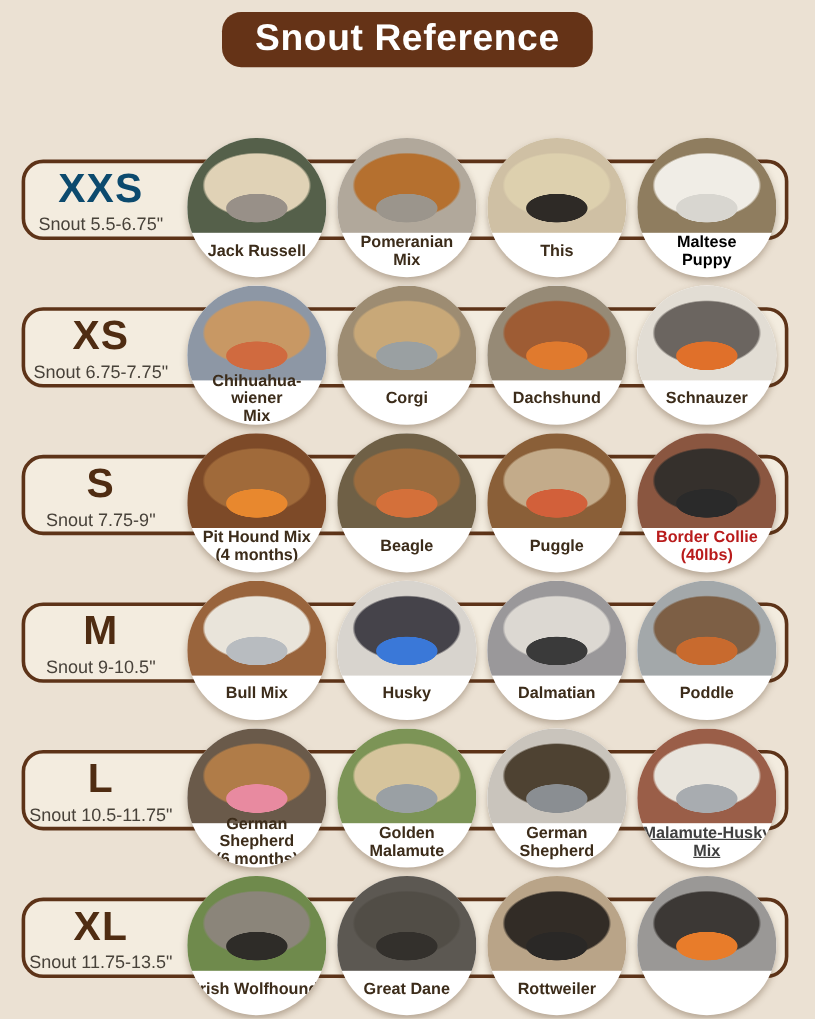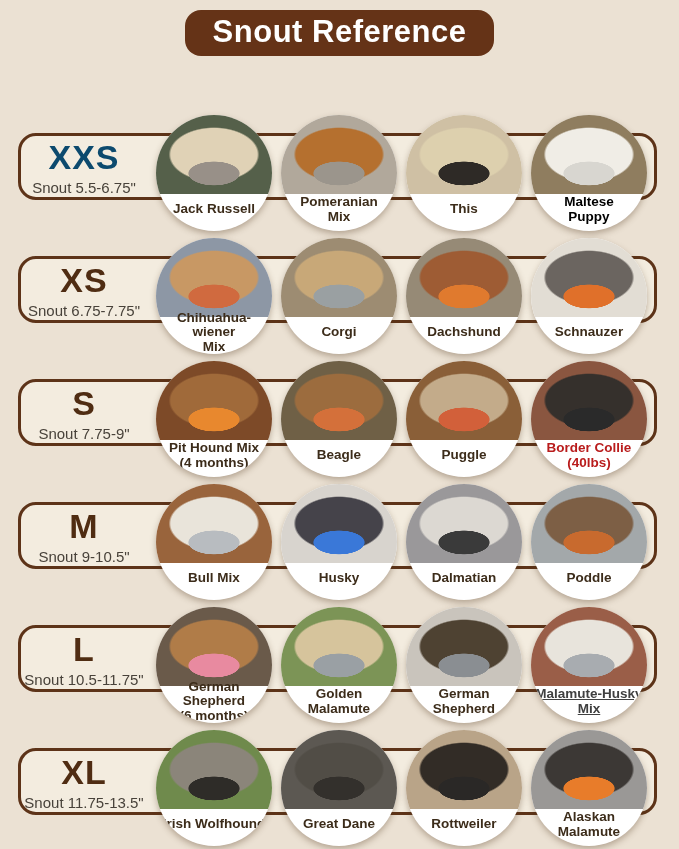--- a/index.html
+++ b/index.html
@@ -269,18 +269,16 @@
     <figcaption class="dog-name" style="color: rgb(60, 44, 26);">Great Dane</figcaption>
   </figure>
 
   <figure class="dog">
     <div class="dog-photo" style="background: radial-gradient(38% 26% at 50% 74%, rgb(42, 40, 38) 0px, rgb(42, 40, 38) 57%, rgba(0, 0, 0, 0) 59%), radial-gradient(62% 55%, rgb(50, 44, 38) 0px, rgb(50, 44, 38) 60%, rgba(0, 0, 0, 0) 63%), linear-gradient(rgb(185, 164, 136), rgb(185, 164, 136));"></div>
     <figcaption class="dog-name" style="color: rgb(60, 44, 26);">Rottweiler</figcaption>
   </figure>
 
   <figure class="dog">
     <div class="dog-photo" style="background: radial-gradient(38% 26% at 50% 74%, rgb(232, 124, 42) 0px, rgb(232, 124, 42) 57%, rgba(0, 0, 0, 0) 59%), radial-gradient(62% 55%, rgb(60, 56, 53) 0px, rgb(60, 56, 53) 60%, rgba(0, 0, 0, 0) 63%), linear-gradient(rgb(154, 152, 150), rgb(154, 152, 150));"></div>
-    <figcaption class="dog-name" style="color: rgb(60, 44, 26);">Alaskan
-Malamute</figcaption>
   </figure>
 </div>
   </section>
 </div>
 
 </body></html>

